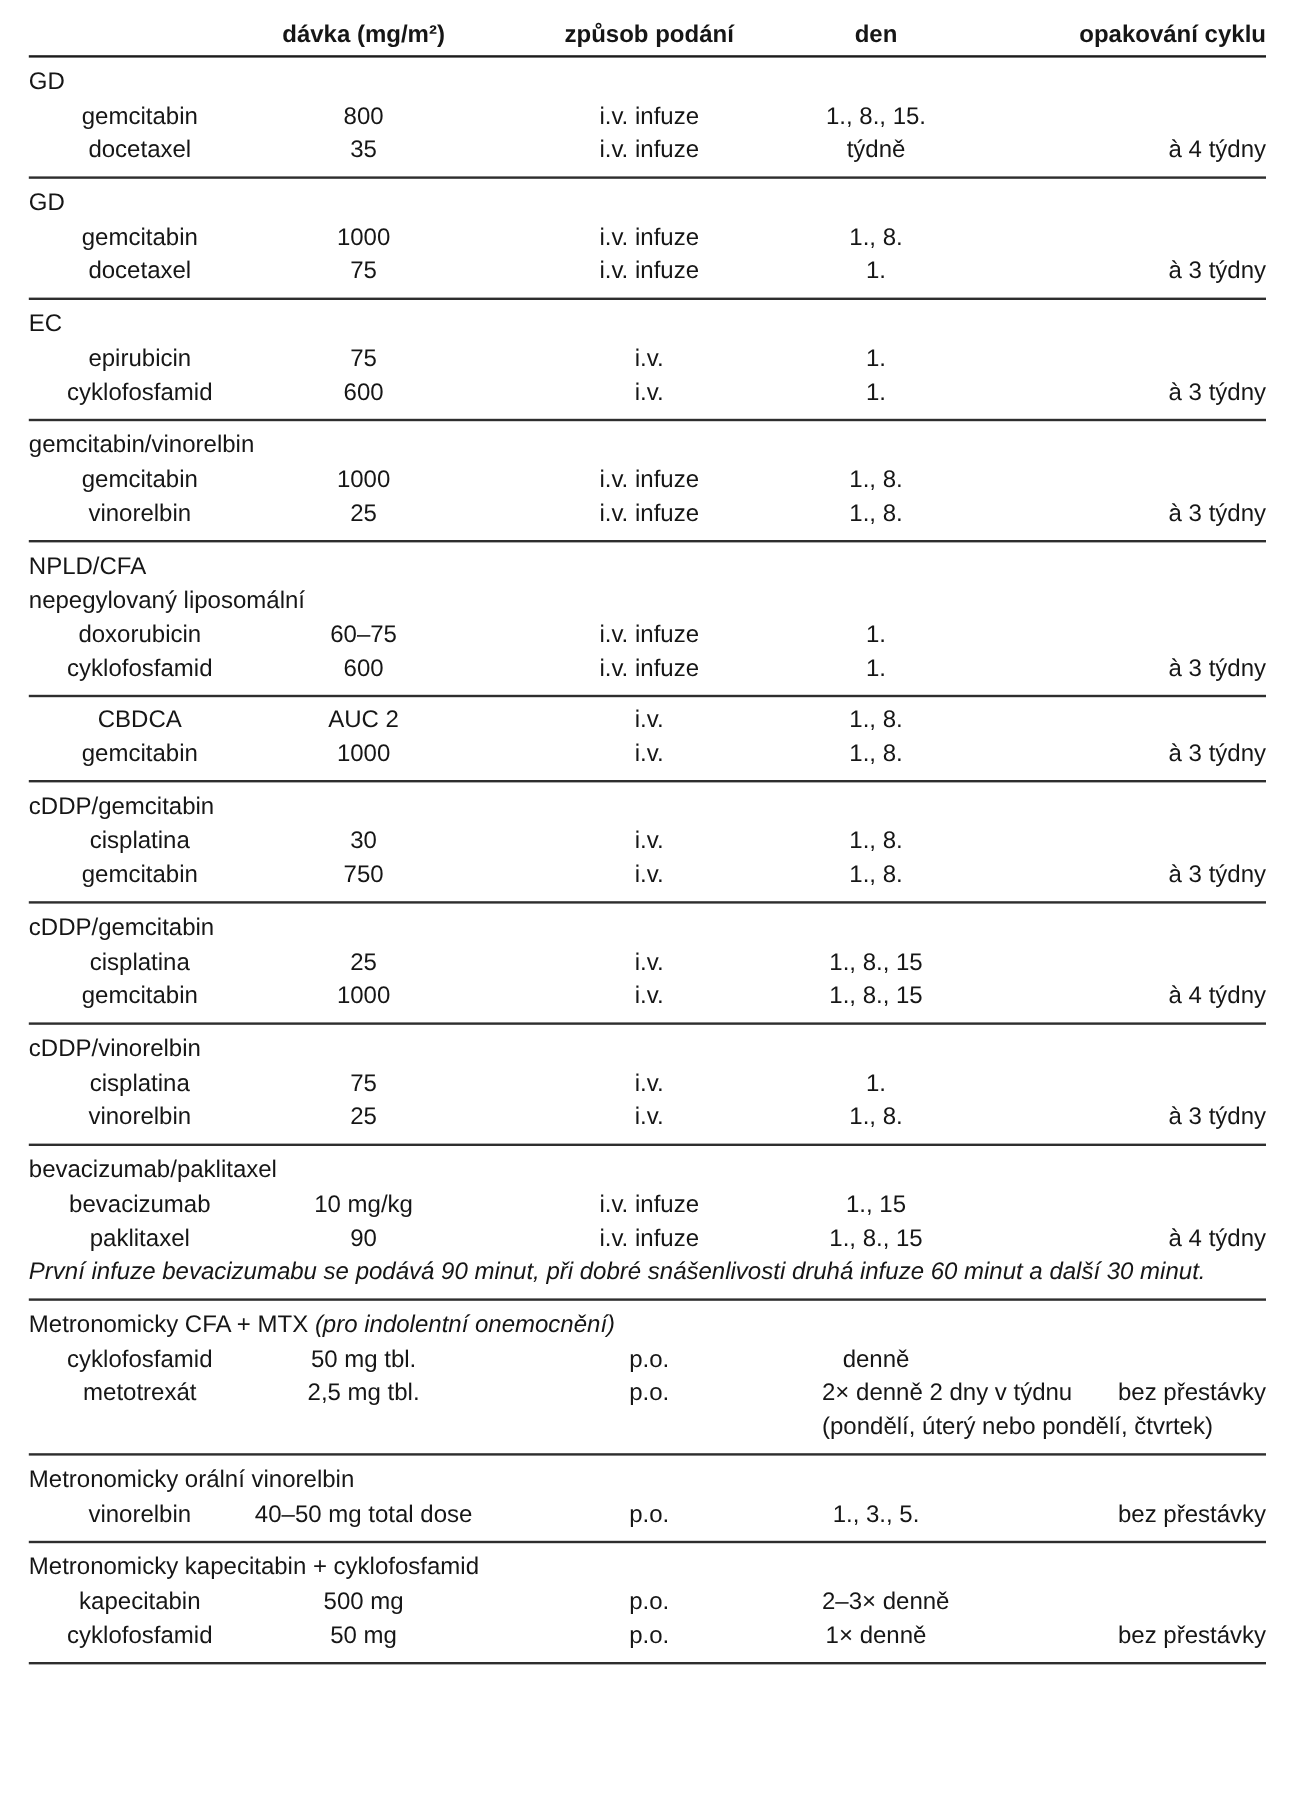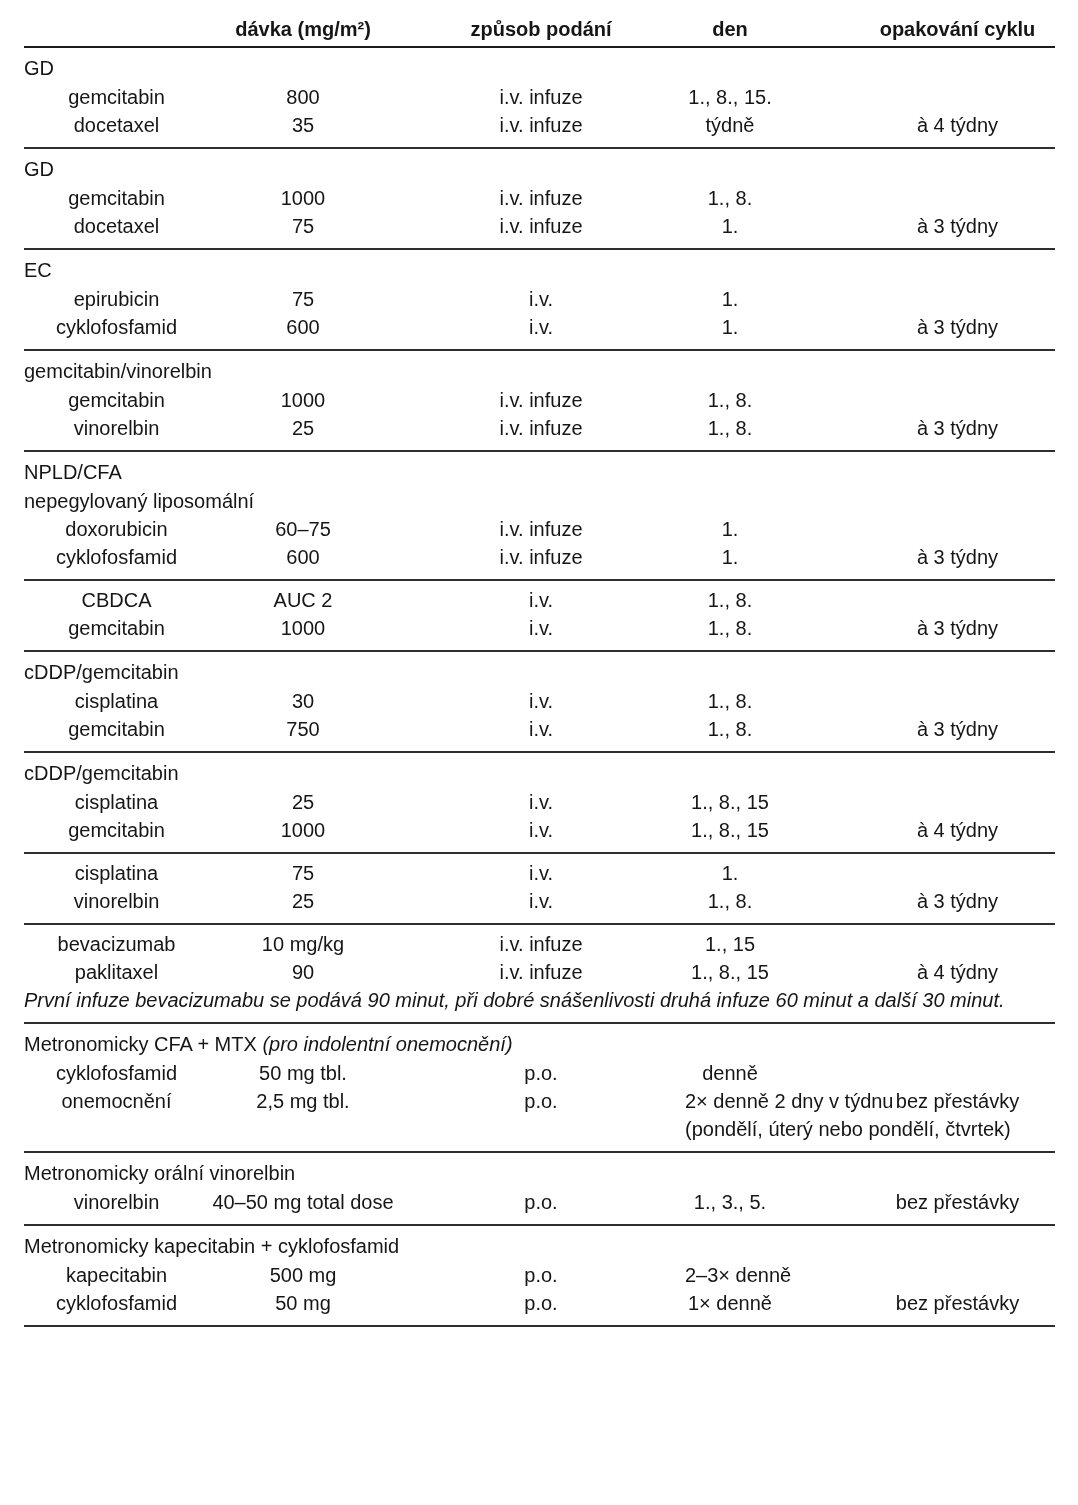--- a/index.html
+++ b/index.html
@@ -5,21 +5,21 @@
   html,body{margin:0;padding:0;background:#ffffff;}
   .doc{
     width:1078px;height:1505px;box-sizing:border-box;
     padding:14px 23px 0 24px;overflow:hidden;
     font-family:"Liberation Sans", sans-serif;
     font-size:20px;color:#161616;
   }
   .grid{display:grid;grid-template-columns:185px 188px 288px 90px 1fr;}
   .c{white-space:nowrap;text-align:center;line-height:28px;min-width:0;}
   .c1{text-align:center;}
-  .c5{padding-left:85px;}
+  .c5{padding-left:85px;text-align:right;}
   .hdr{border-bottom:2px solid #1c1c1c;padding-bottom:2px;}
   .hdr .c{font-weight:700;line-height:30px;}
   .section{border-bottom:2px solid #2e2e2e;padding:5px 0 8px;}
   .title-row{line-height:30px;white-space:nowrap;}
   .title{font-weight:400;}
   .title-suffix{font-weight:400;font-style:italic;}
   .note{font-style:italic;line-height:28px;white-space:normal;}
 </style>
 </head>
 <body>
@@ -202,40 +202,42 @@
     <div class="c c1">gemcitabin</div>
     <div class="c c2">1000</div>
     <div class="c c3">i.v.</div>
     <div class="c c4">1., 8., 15</div>
     <div class="c c5">à 4 týdny</div>
   </div>
 </div>
   </section>
 
   <section class="section">
+    <div class="title-row"><span class="title">cDDP/vinorelbin</span><span class="title-suffix"></span></div>
     <div class="rows">
   <div class="grid row">
     <div class="c c1">cisplatina</div>
     <div class="c c2">75</div>
     <div class="c c3">i.v.</div>
     <div class="c c4">1.</div>
     <div class="c c5"></div>
   </div>
 
   <div class="grid row">
     <div class="c c1">vinorelbin</div>
     <div class="c c2">25</div>
     <div class="c c3">i.v.</div>
     <div class="c c4">1., 8.</div>
     <div class="c c5">à 3 týdny</div>
   </div>
 </div>
   </section>
 
   <section class="section">
+    <div class="title-row"><span class="title">bevacizumab/paklitaxel</span><span class="title-suffix"></span></div>
     <div class="rows">
   <div class="grid row">
     <div class="c c1">bevacizumab</div>
     <div class="c c2">10 mg/kg</div>
     <div class="c c3">i.v. infuze</div>
     <div class="c c4">1., 15</div>
     <div class="c c5"></div>
   </div>
 
   <div class="grid row">
@@ -255,21 +257,21 @@
     <div class="rows">
   <div class="grid row">
     <div class="c c1">cyklofosfamid</div>
     <div class="c c2">50 mg tbl.</div>
     <div class="c c3">p.o.</div>
     <div class="c c4">denně</div>
     <div class="c c5"></div>
   </div>
 
   <div class="grid row">
-    <div class="c c1">onemocnění</div>
+    <div class="c c1">metotrexát</div>
     <div class="c c2">2,5 mg tbl.</div>
     <div class="c c3">p.o.</div>
     <div class="c c4">2× denně 2 dny v týdnu</div>
     <div class="c c5">bez přestávky</div>
   </div>
 
   <div class="grid row">
     <div class="c c1"></div>
     <div class="c c2"></div>
     <div class="c c3"></div>

